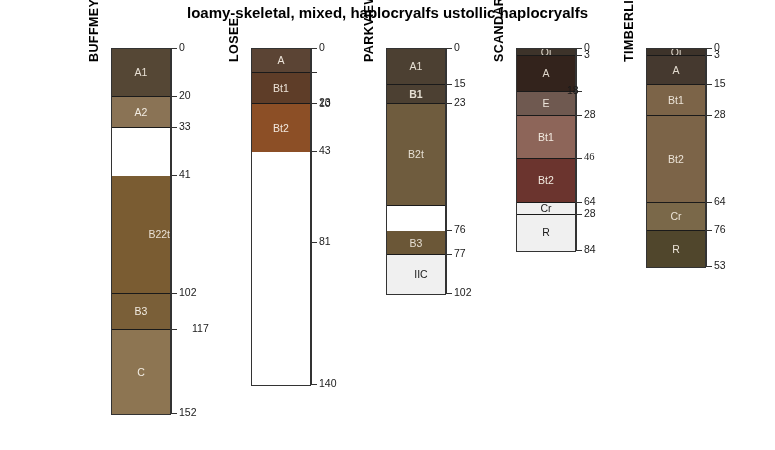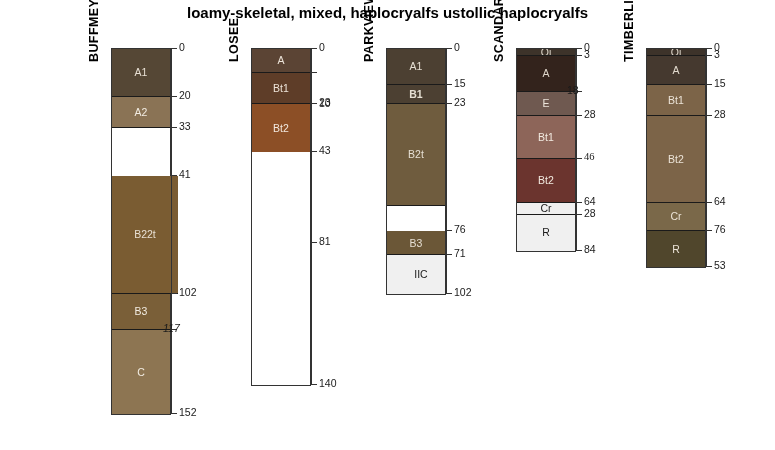--- a/index.html
+++ b/index.html
@@ -88,21 +88,21 @@
 <div id="profiles-root">
     <div class="profile" style="left: 0px; top: 0px;">
       <div class="profile-name" style="left: 101px; top: 48px;">BUFFMEYER</div>
       <div class="column" style="left: 111px; top: 48px; width: 58px; height: 364.8px;">
         <div class="horizon" style="top: 0px; height: 48px; width: 58px; background: rgb(85, 71, 53);">
           <span class="horizon-label" style="color: rgb(232, 224, 212);">A1</span>
         </div>
         <div class="horizon" style="top: 48px; height: 31.2px; width: 58px; background: rgb(138, 115, 85);">
           <span class="horizon-label" style="color: rgb(242, 236, 226);">A2</span>
         </div>
-        <div class="horizon" style="top: 127.2px; height: 117.6px; width: 66px; background: rgb(122, 92, 50);">
+        <div class="horizon" style="top: 127.2px; height: 117.6px; width: 58px; background: rgb(122, 92, 50); justify-content: flex-end;">
           <span class="horizon-label" style="color: rgb(232, 224, 212);">B22t</span>
         </div>
         <div class="horizon" style="top: 244.8px; height: 36px; width: 58px; background: rgb(122, 95, 56);">
           <span class="horizon-label" style="color: rgb(242, 236, 226);">B3</span>
         </div>
         <div class="horizon" style="top: 280.8px; height: 84px; width: 58px; background: rgb(141, 117, 82); border-bottom: none;">
           <span class="horizon-label" style="color: rgb(242, 236, 226);">C</span>
         </div>
       </div>
       <div class="depth-axis" style="left: 171px; top: 48px; height: 364.8px;"></div>
@@ -110,21 +110,21 @@
       <div class="depth-text" style="left: 179px; top: 42px;">0</div>
       <div class="depth-tick" style="left: 171px; top: 96px;"></div>
       <div class="depth-text" style="left: 179px; top: 90px;">20</div>
       <div class="depth-tick" style="left: 171px; top: 127.2px;"></div>
       <div class="depth-text" style="left: 179px; top: 121.2px;">33</div>
       <div class="depth-tick" style="left: 171px; top: 175.2px;"></div>
       <div class="depth-text" style="left: 179px; top: 169.2px;">41</div>
       <div class="depth-tick" style="left: 171px; top: 292.8px;"></div>
       <div class="depth-text" style="left: 179px; top: 286.8px;">102</div>
       <div class="depth-tick" style="left: 171px; top: 328.8px;"></div>
-      <div class="depth-text" style="left: 163px; top: 322.8px; font-style: italic;">117</div>
+      <div class="depth-text" style="left: 192px; top: 322.8px;">117</div>
       <div class="depth-tick" style="left: 171px; top: 412.8px;"></div>
       <div class="depth-text" style="left: 179px; top: 406.8px;">152</div>
     </div>
     <div class="profile" style="left: 0px; top: 0px;">
       <div class="profile-name" style="left: 241px; top: 48px;">LOSEE</div>
       <div class="column" style="left: 251px; top: 48px; width: 58px; height: 336px;">
         <div class="horizon" style="top: 0px; height: 24px; width: 58px; background: rgb(91, 68, 52);">
           <span class="horizon-label" style="color: rgb(236, 227, 216);">A</span>
         </div>
         <div class="horizon" style="top: 24px; height: 31.2px; width: 58px; background: rgb(94, 61, 40);">
@@ -170,21 +170,21 @@
       <div class="depth-axis" style="left: 446px; top: 48px; height: 244.8px;"></div>
       <div class="depth-tick" style="left: 446px; top: 48px;"></div>
       <div class="depth-text" style="left: 454px; top: 42px;">0</div>
       <div class="depth-tick" style="left: 446px; top: 84px;"></div>
       <div class="depth-text" style="left: 454px; top: 78px;">15</div>
       <div class="depth-tick" style="left: 446px; top: 103.2px;"></div>
       <div class="depth-text" style="left: 454px; top: 97.2px;">23</div>
       <div class="depth-tick" style="left: 446px; top: 230.4px;"></div>
       <div class="depth-text" style="left: 454px; top: 224.4px;">76</div>
       <div class="depth-tick" style="left: 446px; top: 254.4px;"></div>
-      <div class="depth-text" style="left: 454px; top: 248.4px;">71</div>
+      <div class="depth-text" style="left: 454px; top: 248.4px;">77</div>
       <div class="depth-tick" style="left: 446px; top: 292.8px;"></div>
       <div class="depth-text" style="left: 454px; top: 286.8px;">102</div>
     </div>
     <div class="profile" style="left: 0px; top: 0px;">
       <div class="profile-name" style="left: 506px; top: 48px;">SCANDARD</div>
       <div class="column" style="left: 516px; top: 48px; width: 58px; height: 201.6px;">
         <div class="horizon" style="top: 0px; height: 7.2px; width: 58px; background: rgb(61, 51, 42);">
           <span class="horizon-label" style="color: rgb(222, 214, 202);">Oi</span>
         </div>
         <div class="horizon" style="top: 7.2px; height: 36px; width: 58px; background: rgb(51, 35, 28);">

